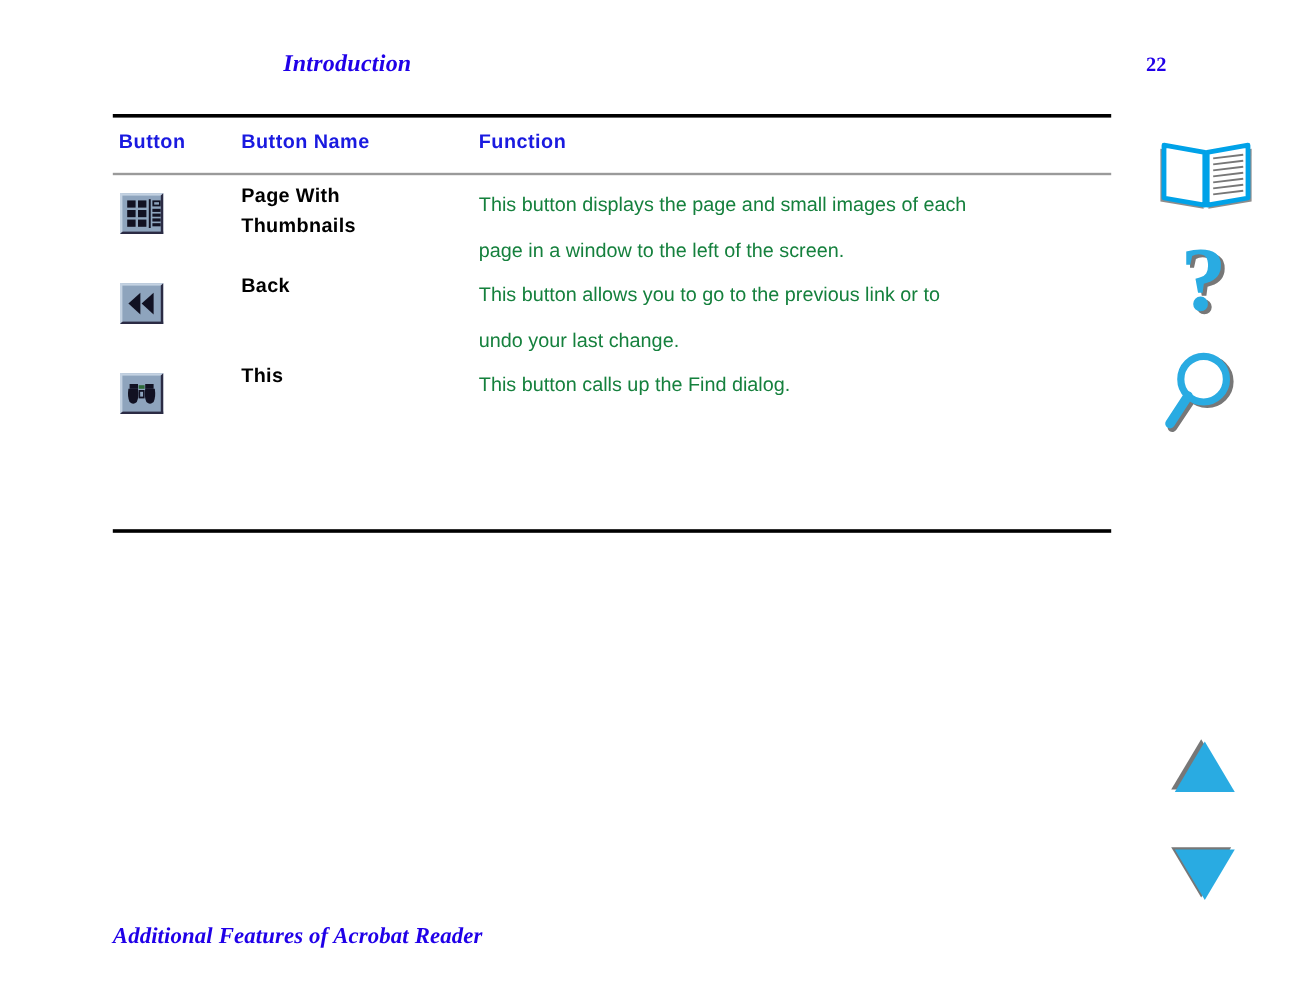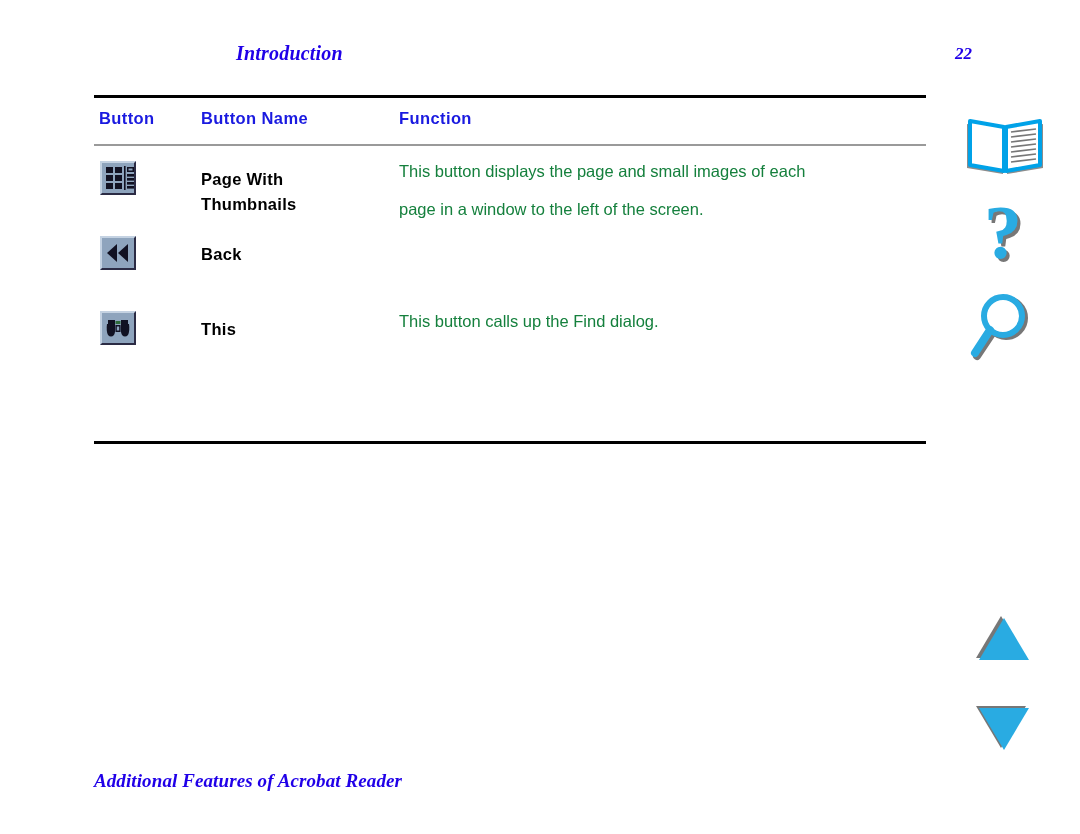--- a/index.html
+++ b/index.html
@@ -34,21 +34,20 @@
     font-size: 20px;
     color: #2000e8;
     letter-spacing: 0.2px;
   }
   #page-number {
     position: absolute;
     left: 861px;
     top: 2px;
     font-family: "Liberation Serif", serif;
     font-weight: bold;
-    font-style: italic;
     font-size: 17px;
     color: #2000e8;
   }
 
   
   .rule-thick {
     position: absolute;
     left: 94px;
     width: 832px;
     height: 3px;
@@ -106,21 +105,21 @@
   .cell-icon {
     position: absolute;
     left: 6px;
     top: 10px;
     width: 40px;
     height: 38px;
   }
   .cell-name {
     position: absolute;
     left: 107px;
-    top: 16px;
+    top: 0;
     width: 190px;
     font-family: "Liberation Sans", sans-serif;
     font-weight: bold;
     font-size: 16.5px;
     color: #000000;
     line-height: 25px;
     letter-spacing: 0.3px;
   }
   .cell-name .name-l2 { display: block; }
   .cell-func {
@@ -242,20 +241,24 @@
           <svg width="32" height="30" viewBox="0 0 32 30">
             <polygon points="15,6 15,24 5,15" fill="#111122"></polygon>
             <polygon points="26,6 26,24 16,15" fill="#111122"></polygon>
           </svg>
         </div>
       </div>
       <div class="cell-name">
         <span>Back</span>
         <span class="name-l2"></span>
       </div>
+      <div class="cell-func">
+        <span>This button allows you to go to the previous link or to</span>
+        <span class="func-l2">undo your last change.</span>
+      </div>
     </div>
 
     <div class="table-row">
       <div class="cell-icon">
         <div class="acro-btn">
           <svg width="32" height="30" viewBox="0 0 32 30">
             <rect x="6" y="7" width="7" height="4" fill="#111122"></rect>
             <rect x="19" y="7" width="7" height="4" fill="#111122"></rect>
             <rect x="13.5" y="8" width="5" height="3" fill="#2e6b3a"></rect>
             <path d="M5 11 q-1 7 1 11 q3 3 6 0 q2 -4 1 -11 z" fill="#111122"></path>

